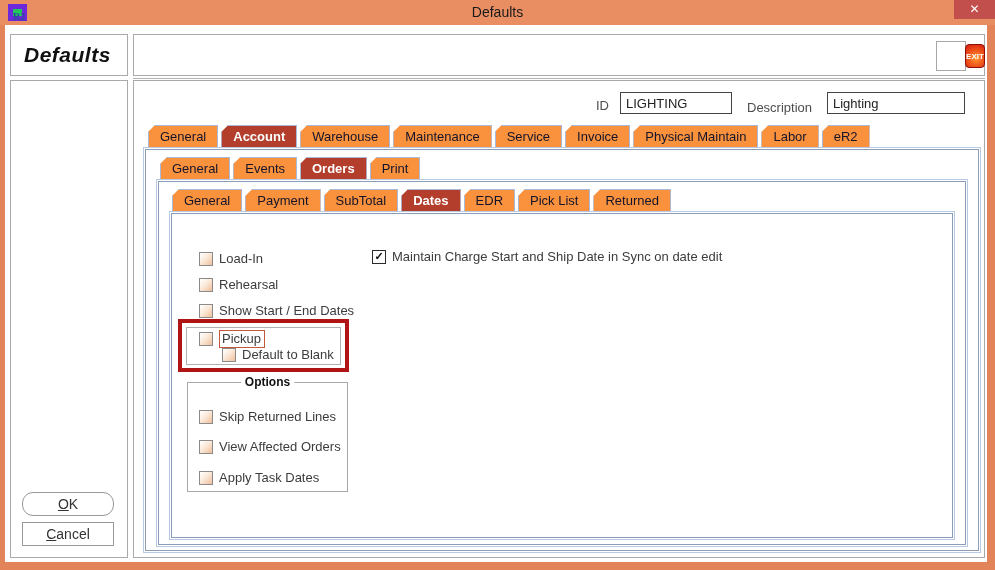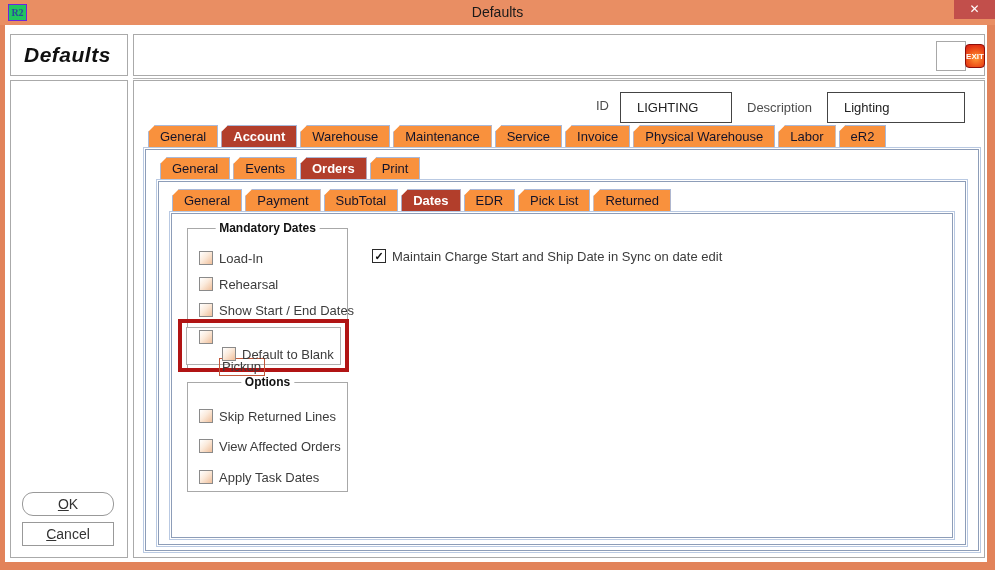--- a/index.html
+++ b/index.html
@@ -2,21 +2,21 @@
 <html><head>
 <meta charset="utf-8">
 <style>
   * { margin:0; padding:0; box-sizing:border-box; }
   body { font-family:"Liberation Sans", sans-serif; background:#888; }
   .window { position:relative; width:995px; height:570px; background:#e2835a; overflow:hidden; }
 
   
   .titlebar { position:absolute; left:0; top:0; width:995px; height:25px; background:#e98e63; }
   .app-icon { position:absolute; left:8px; top:4px; width:19px; height:17px; background:#22c55e;
-              border:1px solid #6d28d9; color:#2a4a9a; font-family:"Liberation Serif", serif;
+              border:5px solid #6d28d9; color:#2a4a9a; font-family:"Liberation Serif", serif;
               font-size:10px; font-weight:bold; text-align:center; line-height:15px; }
   .title-text { position:absolute; left:0; top:4px; width:100%; text-align:center;
                 font-size:14px; color:#1a1a1a; }
   .close-btn { position:absolute; left:954px; top:0; width:41px; height:19px; background:#c24f4b;
                color:#fff; font-size:12px; text-align:center; line-height:19px; cursor:pointer; }
 
   
   .client { position:absolute; left:5px; top:25px; width:982px; height:537px; background:#fff; }
 
   
@@ -35,47 +35,47 @@
   
   .sidebar-box { position:absolute; left:10px; top:80px; width:118px; height:478px; border:1px solid #aaa; background:#fff; }
   .main-box { position:absolute; left:133px; top:80px; width:852px; height:478px; border:1px solid #aaa; background:#fff; }
 
   .push-btn { position:absolute; left:22px; width:92px; height:24px; background:#fff; border:1px solid #999;
               font-size:14px; color:#333; display:flex; align-items:center; justify-content:center; cursor:pointer; }
   .push-btn .key { text-decoration:underline; }
 
   
   .fld-label { position:absolute; font-size:13px; color:#4d4d4d; }
-  .fld-input { position:absolute; height:31px; border:1px solid #444; background:#fff;
-               font-family:"Liberation Sans", sans-serif; font-size:13px; color:#222; padding-left:16px; }
+  .fld-input { position:absolute; height:22px; border:1px solid #444; background:#fff;
+               font-family:"Liberation Sans", sans-serif; font-size:13px; color:#222; padding-left:5px; }
 
   
   .tabrow { position:absolute; display:flex; gap:3px; align-items:flex-end; z-index:5; }
   .tab { height:22px; line-height:21px; padding:0 11px; background:#f9913d;
          border:1px solid #a9b9d9; border-bottom:none; font-size:13px; color:#14142a;
          clip-path:polygon(0 100%, 0 7px, 7px 0, 100% 0, 100% 100%); white-space:nowrap; cursor:pointer; }
   .tab.active { background:#b23e2b; color:#fff; font-weight:bold; }
 
   .nest-panel { position:absolute; background:#fff; border:1px solid #b9c9e2;
                 outline:1px solid #8d9db8; outline-offset:-3px; }
 
   
   .group { position:absolute; border:1px solid #a8a8a8; background:#fff; }
   .group-title { position:absolute; top:-8px; left:50%; transform:translateX(-50%); background:#fff;
                  padding:0 4px; font-size:12px; font-weight:bold; color:#111; white-space:nowrap; }
 
   
-  .cbrow { position:absolute; display:flex; align-items:flex-start; gap:6px; font-size:13px; color:#3c3c3c; z-index:6; }
+  .cbrow { position:absolute; display:flex; align-items:center; gap:6px; font-size:13px; color:#3c3c3c; z-index:6; }
   .cb { width:14px; height:14px; border:1px solid #8a8a8a; flex:0 0 auto;
         background:linear-gradient(135deg, #ffffff 0%, #fbeadb 45%, #f0bf9a 100%);
         display:flex; align-items:center; justify-content:center; cursor:pointer; }
   .cb.checked { background:#fff; border:1px solid #2a2a2a; }
   .cb .glyph { font-size:11px; font-weight:bold; color:#111; line-height:1; }
 
-  .pickup-label-outline { border:1px solid #c2583a; padding:0 3px 1px 2px;margin-top:28px; }
+  .pickup-label-outline { border:1px solid #c2583a; padding:0 3px 1px 2px; }
 
   .highlight-box { position:absolute; left:178px; top:319px; width:171px; height:53px;
                    border:4px solid #b11414; z-index:4; }
   .pickup-subpanel { position:absolute; left:186px; top:327px; width:155px; height:38px;
                      border:1px solid #b0b0b0; z-index:4; background:#fff; }
 </style>
 </head>
 <body>
 
 <div class="window">
@@ -112,21 +112,21 @@
   <div class="fld-label" style="left:747px; top:100px;">Description</div>
   <input class="fld-input" style="left: 827px; top: 92px; width: 138px;" value="Lighting">
 
   <div class="tabrow" style="left:148px; top:125px;">
     <div class="tab">General</div>
     <div class="tab active">Account</div>
     <div class="tab">Warehouse</div>
     <div class="tab">Maintenance</div>
     <div class="tab">Service</div>
     <div class="tab">Invoice</div>
-    <div class="tab">Physical Warehouse</div>
+    <div class="tab">Physical Maintain</div>
     <div class="tab">Labor</div>
     <div class="tab">eR2</div>
   </div>
   <div class="nest-panel" style="left:143px; top:147px; width:838px; height:406px;"></div>
 
   <div class="tabrow" style="left:160px; top:157px;">
     <div class="tab">General</div>
     <div class="tab">Events</div>
     <div class="tab active">Orders</div>
     <div class="tab">Print</div>
@@ -137,23 +137,20 @@
     <div class="tab">General</div>
     <div class="tab">Payment</div>
     <div class="tab">SubTotal</div>
     <div class="tab active">Dates</div>
     <div class="tab">EDR</div>
     <div class="tab">Pick List</div>
     <div class="tab">Returned</div>
   </div>
   <div class="nest-panel" style="left:169px; top:211px; width:786px; height:329px;"></div>
 
-  <div class="group" style="left:187px; top:228px; width:161px; height:143px;">
-    <div class="group-title">Mandatory Dates</div>
-  </div>
 
   <div class="pickup-subpanel"></div>
   <div class="highlight-box"></div>
 
   <div class="cbrow" style="left:199px; top:251px;">
     <span class="cb"></span>
     <span>Load-In</span>
   </div>
   <div class="cbrow" style="left:199px; top:277px;">
     <span class="cb"></span>

